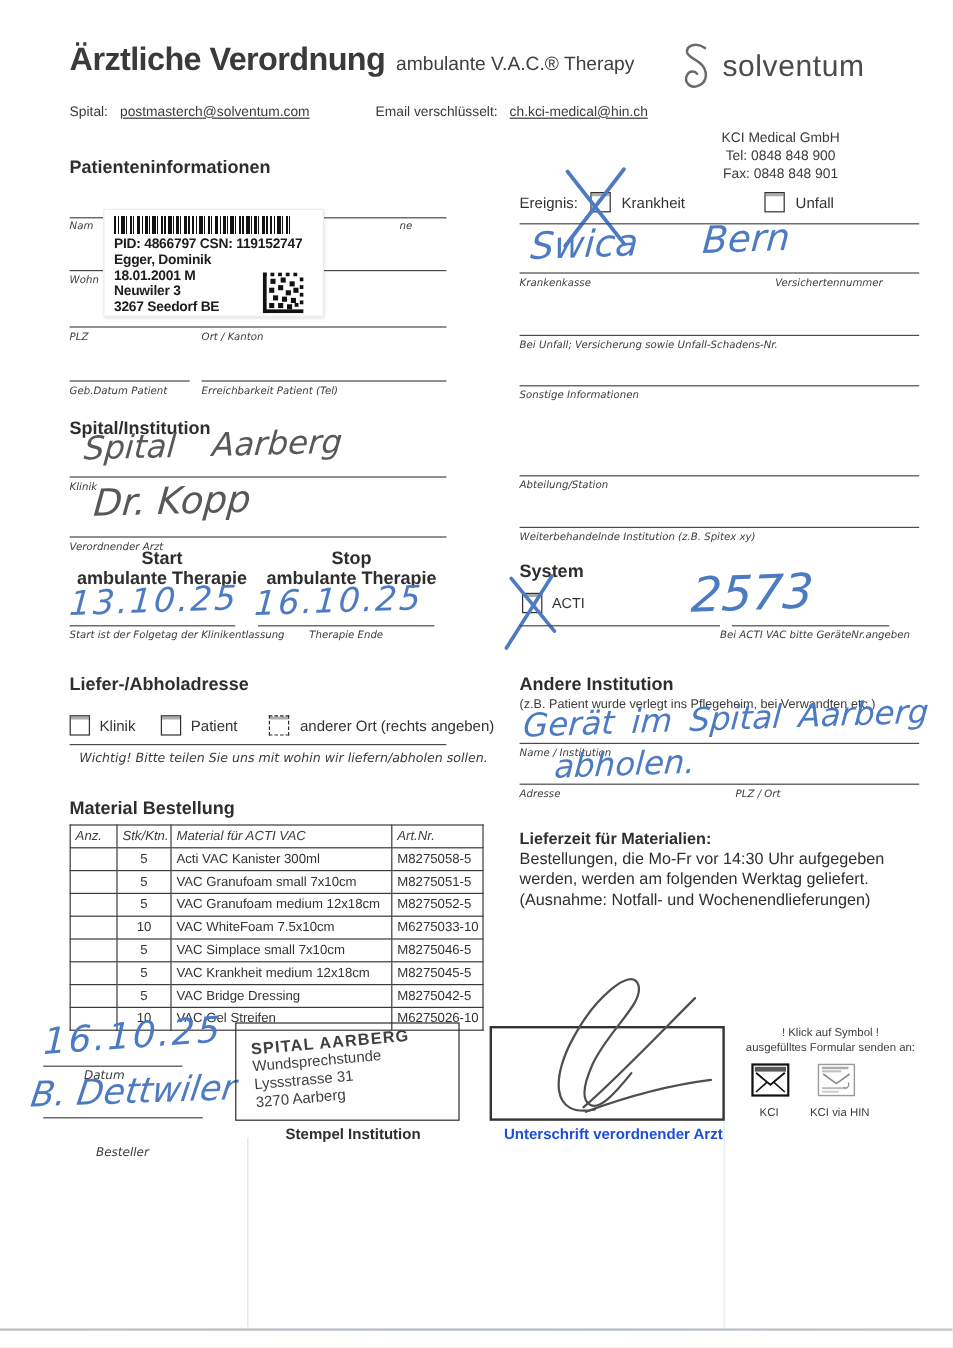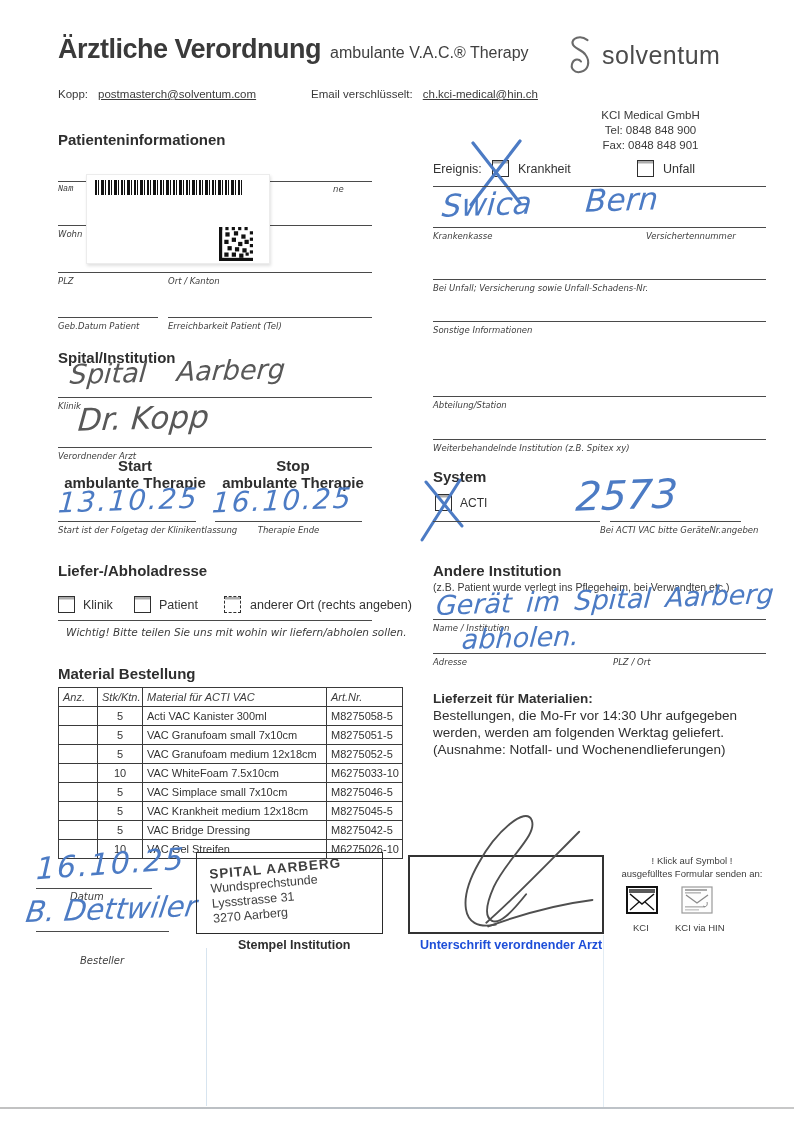--- a/index.html
+++ b/index.html
@@ -41,53 +41,60 @@
   </div>
 
   <div class="abs" style="left:567px;top:34px;display:flex;align-items:center;gap:7px;">
     <svg width="28" height="42" viewBox="0 0 30 44">
       <path d="M 22 6 C 14 0, 5 4, 6 10 C 7 15, 16 16, 20 22 C 25 29, 23 38, 15 40 C 8 42, 3 36, 6 30 C 8 26, 13 26, 15 29" stroke="#6a6a6a" stroke-width="2.2" fill="none" stroke-linecap="round"></path>
     </svg>
     <span style="font-size:25px;color:#4b4b4b;letter-spacing:0.5px;">solventum</span>
   </div>
 
   <div class="abs" style="left:58px;top:88px;display:flex;gap:10px;font-size:11.5px;color:#3a3a3a;">
-    <span>Kopp:</span>
+    <span>Spital:</span>
     <span class="link">postmasterch@solventum.com</span>
     <span style="width:35px;"></span>
     <span>Email verschlüsselt:</span>
     <span class="link">ch.kci-medical@hin.ch</span>
   </div>
 
   <div class="abs" style="left:578px;top:108px;width:145px;text-align:center;font-size:11.5px;color:#3a3a3a;line-height:15px;">
     <div>KCI Medical GmbH</div>
     <div>Tel: 0848 848 900</div>
     <div>Fax: 0848 848 901</div>
   </div>
 
   <div class="h2" style="left:58px;top:131px;">Patienteninformationen</div>
 
   <div class="line" style="left:58px;top:181px;width:314px;"></div>
-  <span class="lbl" style="left:58px;top:184px;font-family:Liberation Mono, monospace;">Nam</span>
+  <span class="lbl" style="left:58px;top:184px;">Nam</span>
   <span class="lbl" style="left:333px;top:184px;">ne</span>
 
   <div class="line" style="left:58px;top:225px;width:314px;"></div>
   <span class="lbl" style="left:58px;top:229px;">Wohn</span>
 
   <div class="line" style="left:58px;top:272px;width:314px;"></div>
   <span class="lbl" style="left:58px;top:276px;">PLZ</span>
   <span class="lbl" style="left:168px;top:276px;">Ort / Kanton</span>
 
   <div class="line" style="left:58px;top:317px;width:100px;"></div>
   <div class="line" style="left:168px;top:317px;width:204px;"></div>
   <span class="lbl" style="left:58px;top:321px;">Geb.Datum Patient</span>
   <span class="lbl" style="left:168px;top:321px;">Erreichbarkeit Patient (Tel)</span>
 
   <div class="sticker" style="left:86px;top:174px;width:182px;height:88px;">
     <div class="barcode" style="left:8px;top:5px;width:148px;height:15px;"></div>
+    <div class="abs" style="left:8px;top:23px;font-weight:bold;font-size:11.5px;color:#1c1c1c;line-height:13px;letter-spacing:-0.2px;">
+      <div>PID: 4866797  CSN: 119152747</div>
+      <div>Egger, Dominik</div>
+      <div>18.01.2001  M</div>
+      <div>Neuwiler 3</div>
+      <div>3267 Seedorf BE</div>
+    </div>
     <svg class="abs" style="left:132px;top:52px;" width="34" height="34" viewBox="0 0 32 32">
       <rect x="0" y="0" width="3" height="32" fill="#111"></rect>
         <rect x="0" y="29" width="32" height="3" fill="#111"></rect>
       <rect x="0" y="0" width="3" height="3" fill="#111"></rect>
         <rect x="6" y="0" width="3" height="3" fill="#111"></rect>
         <rect x="12" y="0" width="3" height="3" fill="#111"></rect>
         <rect x="18" y="0" width="3" height="3" fill="#111"></rect>
         <rect x="24" y="0" width="3" height="3" fill="#111"></rect>
       <rect x="29" y="4" width="3" height="3" fill="#111"></rect>
         <rect x="29" y="10" width="3" height="3" fill="#111"></rect>

